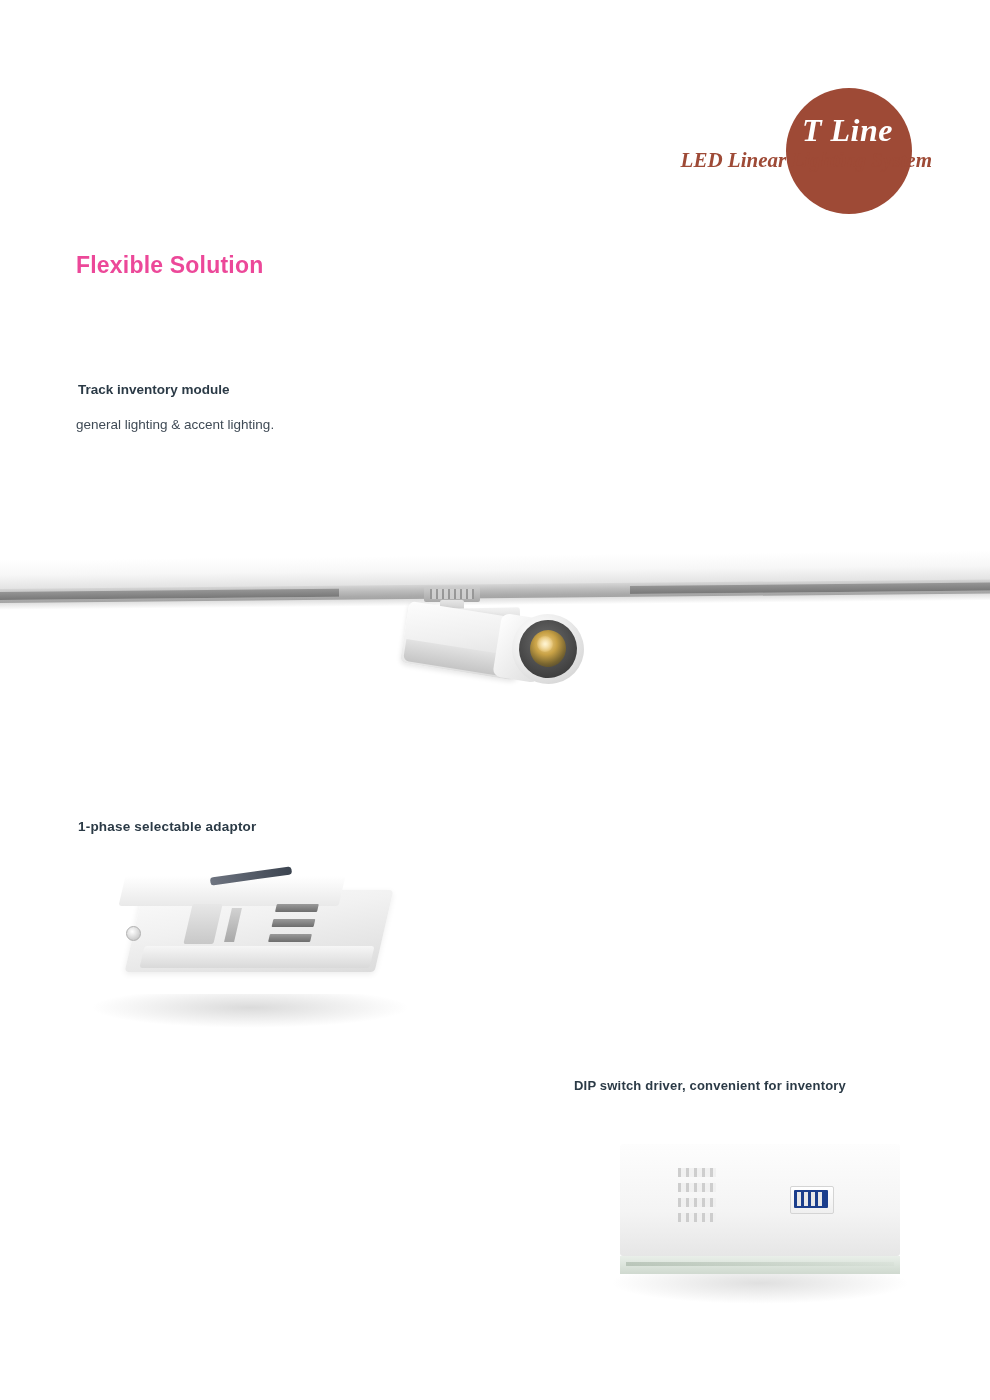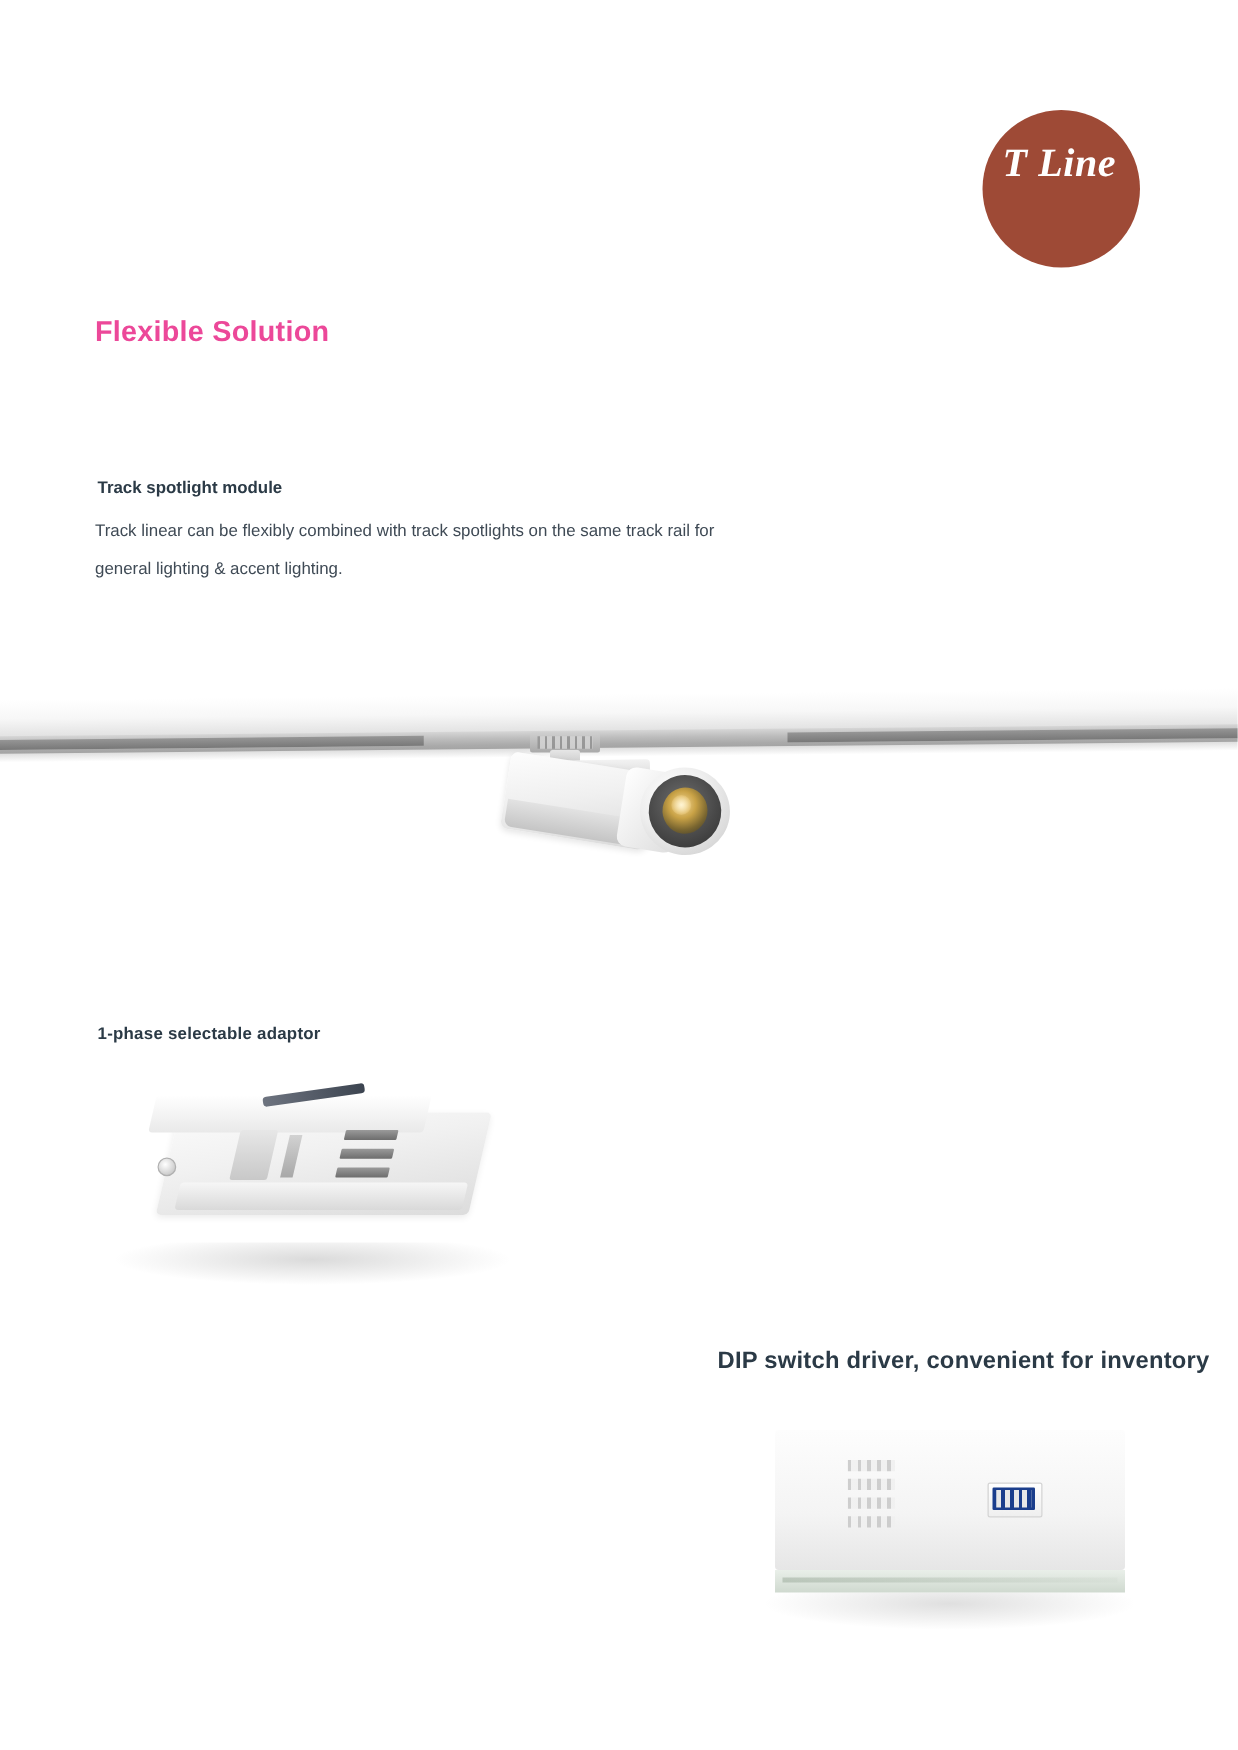--- a/index.html
+++ b/index.html
@@ -90,21 +90,21 @@
     top: 819px;
     font-size: 13.5px;
     font-weight: bold;
     color: #2b3a46;
     letter-spacing: 0.2px;
   }
   .sec3-title {
     position: absolute;
     left: 574px;
     top: 1078px;
-    font-size: 19px;
+    font-size: 13px;
     font-weight: bold;
     color: #2b3a46;
     letter-spacing: 0.2px;
   }
 
   
   .fig-track {
     position: absolute;
     left: 0;
     top: 556px;
@@ -467,27 +467,27 @@
     height: 30px;
     background: radial-gradient(ellipse at 50% 30%, rgba(150,150,150,0.30) 0%, rgba(255,255,255,0) 70%);
   }
 </style>
 </head>
 <body>
 
 <div class="brand-wrap">
   <div class="brand-circle"></div>
   <div class="brand-title">T Line</div>
+  <div class="brand-sub">LED Linear Lighting System</div>
 </div>
 
 <div class="page-title">Flexible Solution</div>
 
-<div class="sec1-title">Track spotlight module</div>
+<div class="sec1-title">Track inventory module</div>
 <div class="sec1-body">
-  <div>Track linear can be flexibly combined with track spotlights on the same track rail for</div>
   <div>general lighting &amp; accent lighting.</div>
 </div>
 
 <div class="fig-track">
   <div class="rail-main"></div>
   <div class="rail-inner"></div>
   <div class="rail-slot-a"></div>
   <div class="rail-slot-b"></div>
   <div class="rail-shadow"></div>
 

